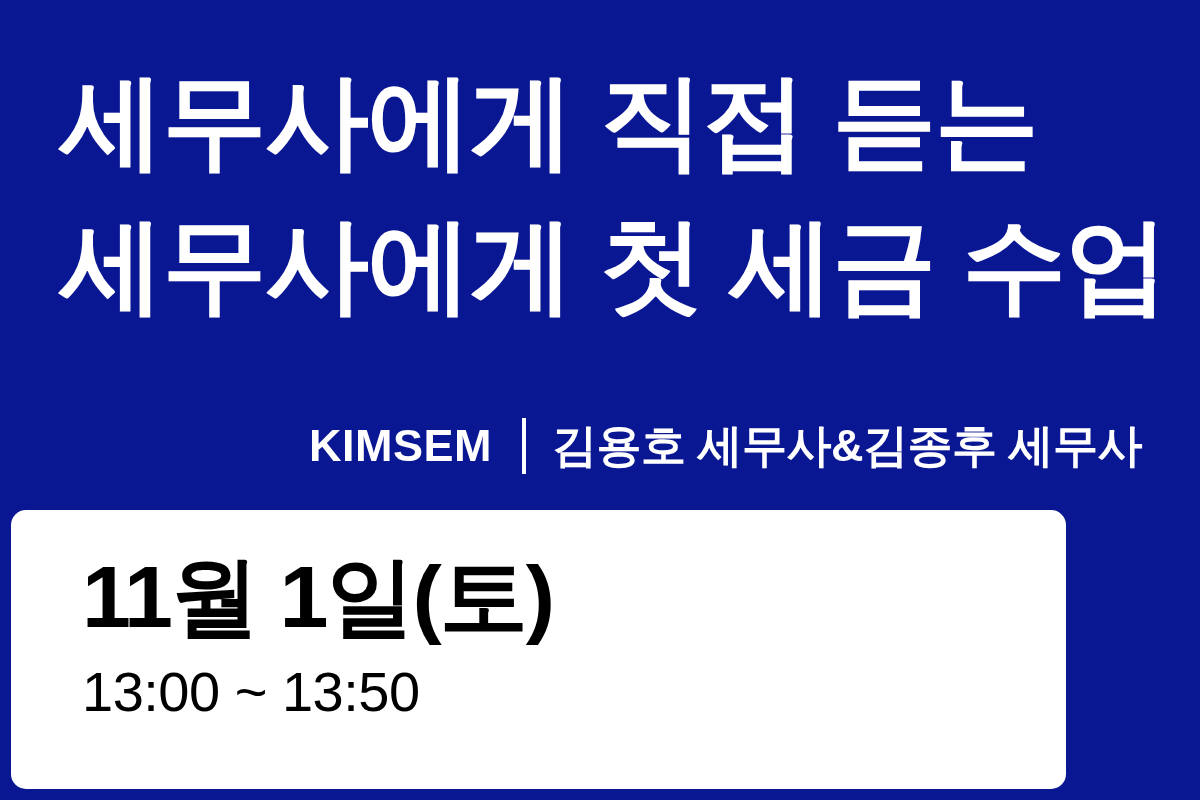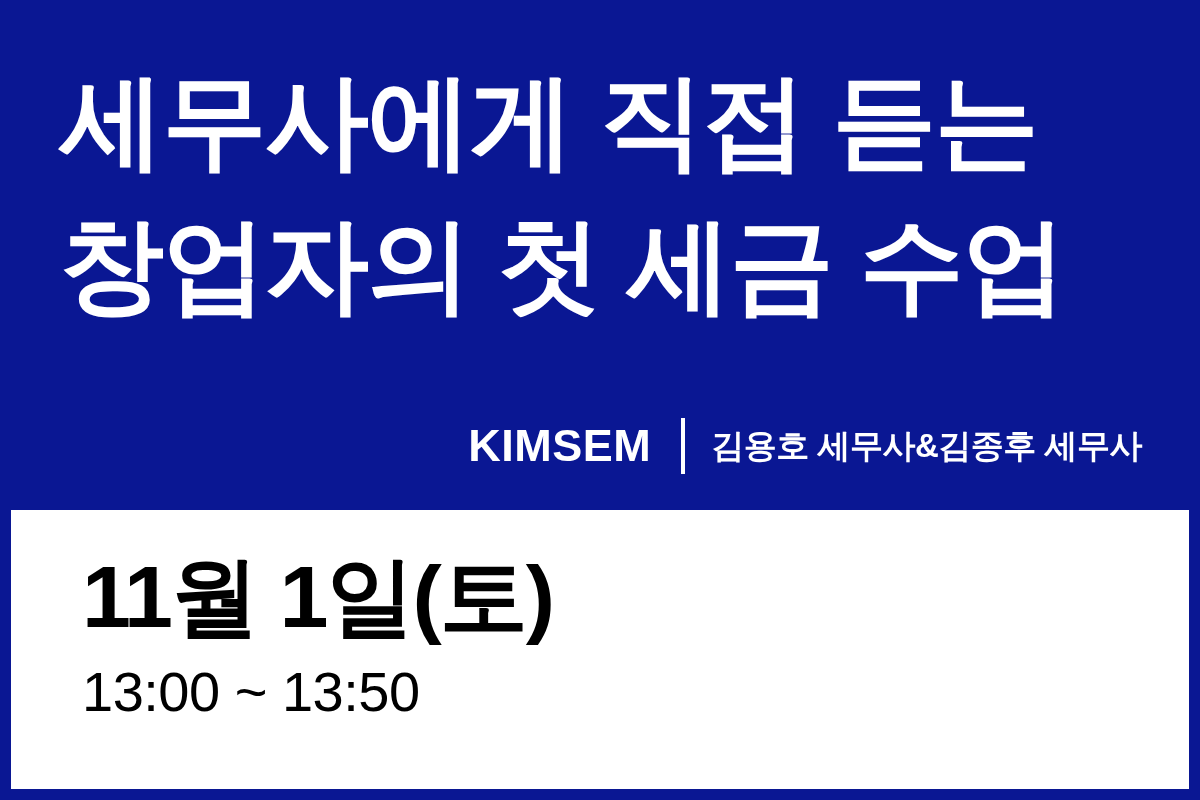--- a/index.html
+++ b/index.html
@@ -80,36 +80,37 @@
   .divider-bar {
     width: 4px;
     height: 56px;
     background: #ffffff;
     margin: 0 26px 0 30px;
     flex: 0 0 auto;
   }
 
   .speakers {
     color: #ffffff;
-    font-size: 33px;
+    font-size: 45px;
     line-height: 56px;
     font-weight: 700;
     letter-spacing: -0.5px;
     white-space: nowrap;
   }
 
   
   .schedule-card {
     position: absolute;
     left: 11px;
     top: 510px;
-    width: 1178px;
+    width: 1055px;
     height: 279px;
     background: #ffffff;
     box-sizing: border-box;
+    border-radius: 15px;
   }
 
   .schedule-inner {
     position: absolute;
     left: 71px;
     top: 38px;
   }
 
   .date-text {
     display: block;
@@ -134,21 +135,21 @@
 </style>
 </head>
 <body>
 
 <div class="banner">
 
   <div class="hero">
 
     <div class="title-block">
       <span class="title-line line-1">세무사에게 직접 듣는</span>
-      <span class="title-line line-2">창업자의 첫 세금 수업</span>
+      <span class="title-line line-2">세무사에게 첫 세금 수업</span>
     </div>
 
     <div class="presenter-row">
       <span class="brand-name">KIMSEM</span>
       <span class="divider-bar"></span>
       <span class="speakers">김용호 세무사&amp;김종후 세무사</span>
     </div>
 
   </div>
 

